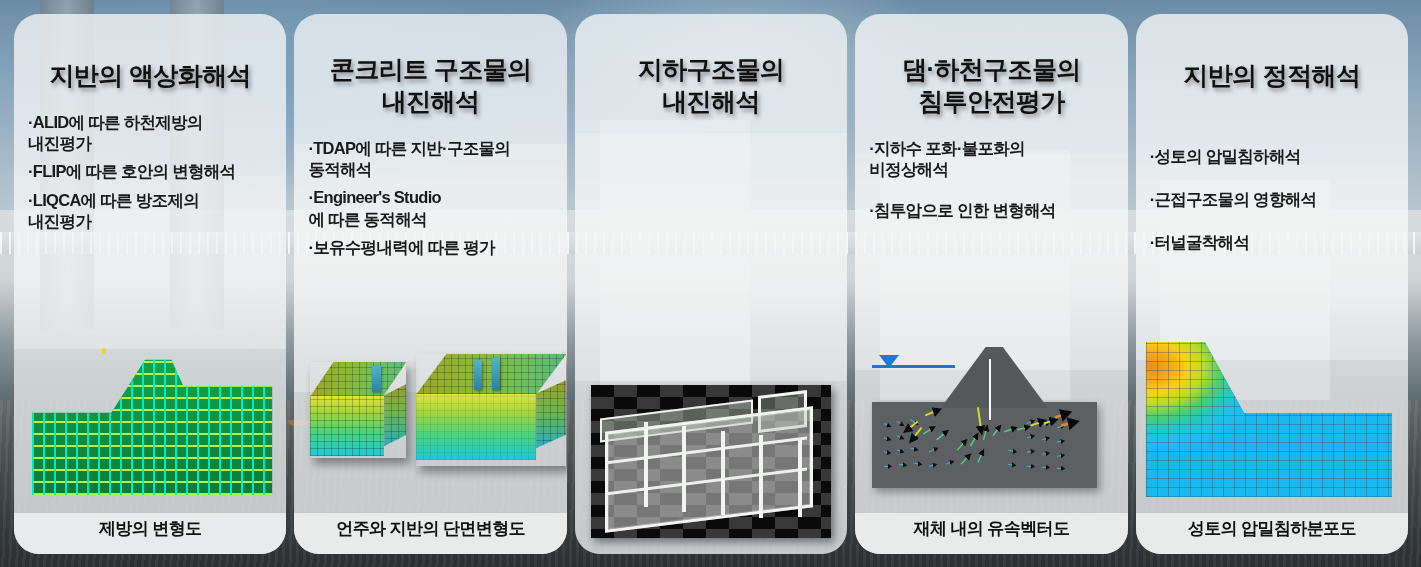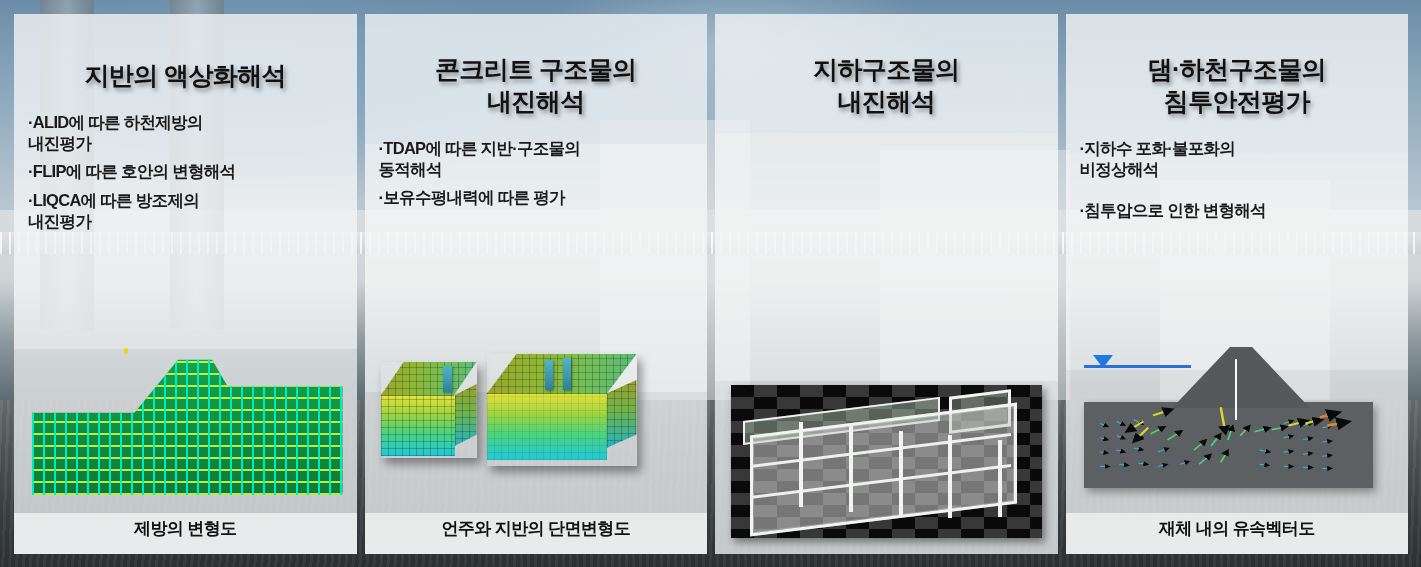--- a/index.html
+++ b/index.html
@@ -76,20 +76,21 @@
     display: flex;
     gap: 8px;
   }
   .panel {
     position: relative;
     flex: 1 1 0;
     background: rgba(248,249,249,.80);
     display: flex;
     flex-direction: column;
     overflow: hidden;
+    border-radius: 25px;
   }
   .panel-inner-photo {
     position: absolute;
     inset: 0;
     opacity: .30;
     pointer-events: none;
   }
   .p1 .panel-inner-photo {
     background:
       linear-gradient(180deg, rgba(190,200,210,.4) 0 30%, rgba(215,218,220,.5) 30% 62%, rgba(110,125,135,.45) 62% 100%);
@@ -374,20 +375,22 @@
       <div class="caption">제방의 변형도</div>
     </section>
 
     <section class="panel p2">
       <div class="panel-inner-photo"></div>
       <h2 class="panel-title two-line">콘크리트 구조물의
 내진해석</h2>
       <ul class="bullets">
         <li>·TDAP에 따른 지반·구조물의
 동적해석</li>
+        <li>·Engineer's Studio
+ 에 따른 동적해석</li>
         <li>·보유수평내력에 따른 평가</li>
       </ul>
       <div class="spacer"></div>
       <div class="figure-wrap">
         <div class="figure">
 
           <div class="blk" style="left:6px;top:22px;width:96px;height:96px;">
             <div class="blk-top" style="left:0;top:0;width:96px;height:34px;clip-path:polygon(24% 0%,100% 0%,76% 100%,0% 100%);">
               <div class="grid-fine"></div>
             </div>
@@ -523,15 +526,33 @@
                     <path d="M206,80 l18,-4"></path>
                 </g>
               </g>
             </svg>
           </div>
         </div>
       </div>
       <div class="caption">재체 내의 유속벡터도</div>
     </section>
 
+    <section class="panel p5">
+      <div class="panel-inner-photo"></div>
+      <h2 class="panel-title">지반의 정적해석</h2>
+      <ul class="bullets looser" style="padding-top:34px;">
+        <li>·성토의 압밀침하해석</li>
+        <li>·근접구조물의 영향해석</li>
+        <li>·터널굴착해석</li>
+      </ul>
+      <div class="spacer"></div>
+      <div class="figure-wrap">
+        <div class="figure">
+          <div class="cont-scene">
+            <div class="cont-grid"></div>
+          </div>
+        </div>
+      </div>
+      <div class="caption">성토의 압밀침하분포도</div>
+    </section>
 
   </div>
 </div>
 
 </body></html>

